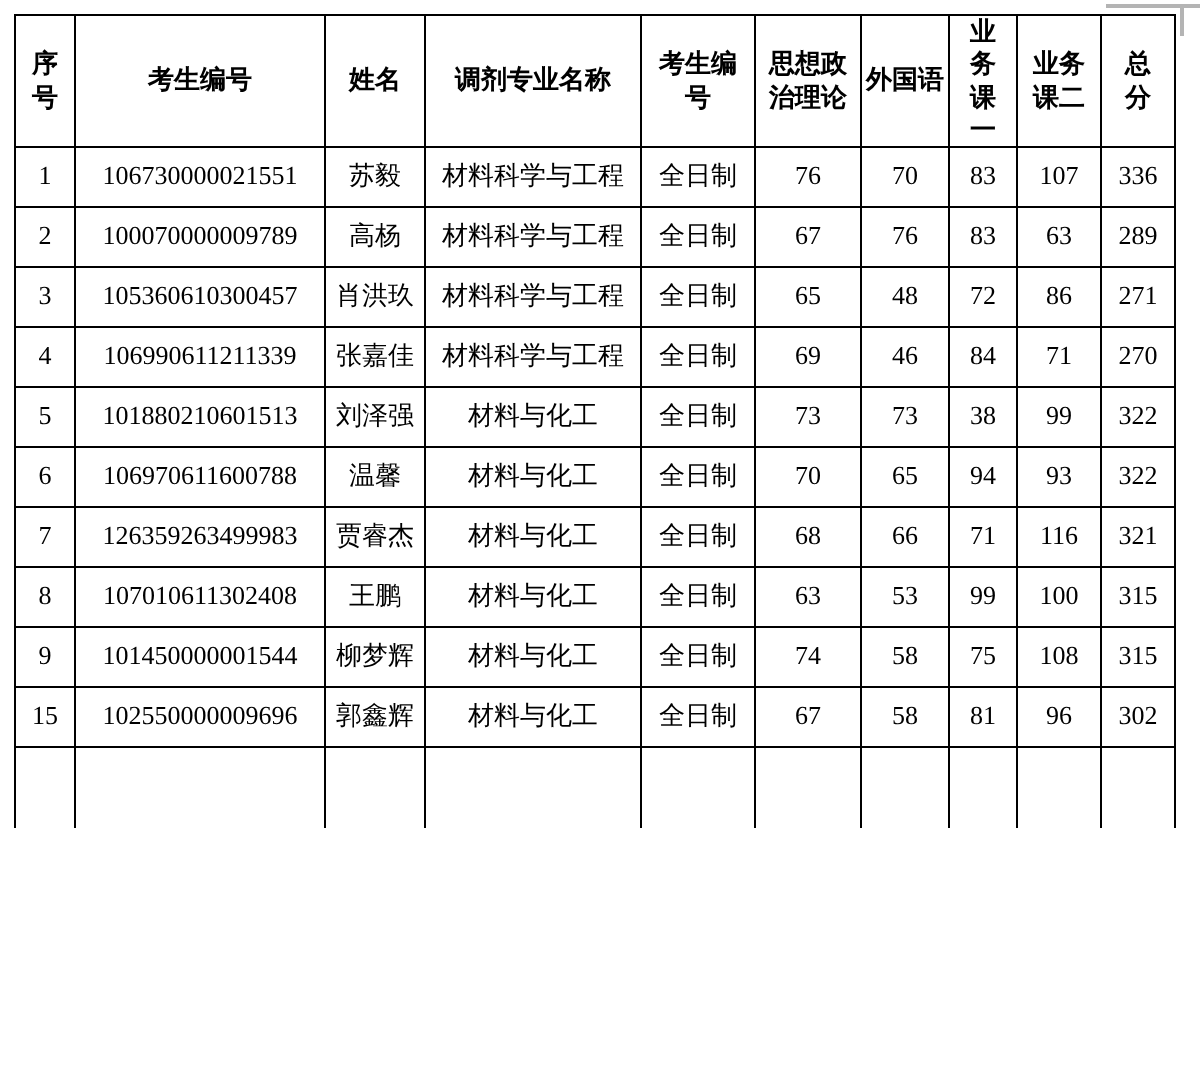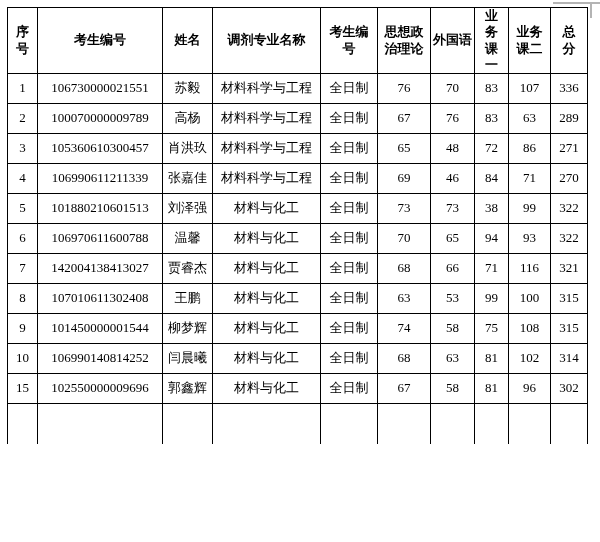--- a/index.html
+++ b/index.html
@@ -182,21 +182,21 @@
           <td>材料与化工</td>
           <td>全日制</td>
           <td>70</td>
           <td>65</td>
           <td>94</td>
           <td>93</td>
           <td>322</td>
         </tr>
         <tr>
           <td>7</td>
-          <td>142004138413027</td>
+          <td>126359263499983</td>
           <td>贾睿杰</td>
           <td>材料与化工</td>
           <td>全日制</td>
           <td>68</td>
           <td>66</td>
           <td>71</td>
           <td>116</td>
           <td>321</td>
         </tr>
         <tr>
@@ -217,32 +217,20 @@
           <td>柳梦辉</td>
           <td>材料与化工</td>
           <td>全日制</td>
           <td>74</td>
           <td>58</td>
           <td>75</td>
           <td>108</td>
           <td>315</td>
         </tr>
         <tr>
-          <td>10</td>
-          <td>106990140814252</td>
-          <td>闫晨曦</td>
-          <td>材料与化工</td>
-          <td>全日制</td>
-          <td>68</td>
-          <td>63</td>
-          <td>81</td>
-          <td>102</td>
-          <td>314</td>
-        </tr>
-        <tr>
           <td>15</td>
           <td>102550000009696</td>
           <td>郭鑫辉</td>
           <td>材料与化工</td>
           <td>全日制</td>
           <td>67</td>
           <td>58</td>
           <td>81</td>
           <td>96</td>
           <td>302</td>

